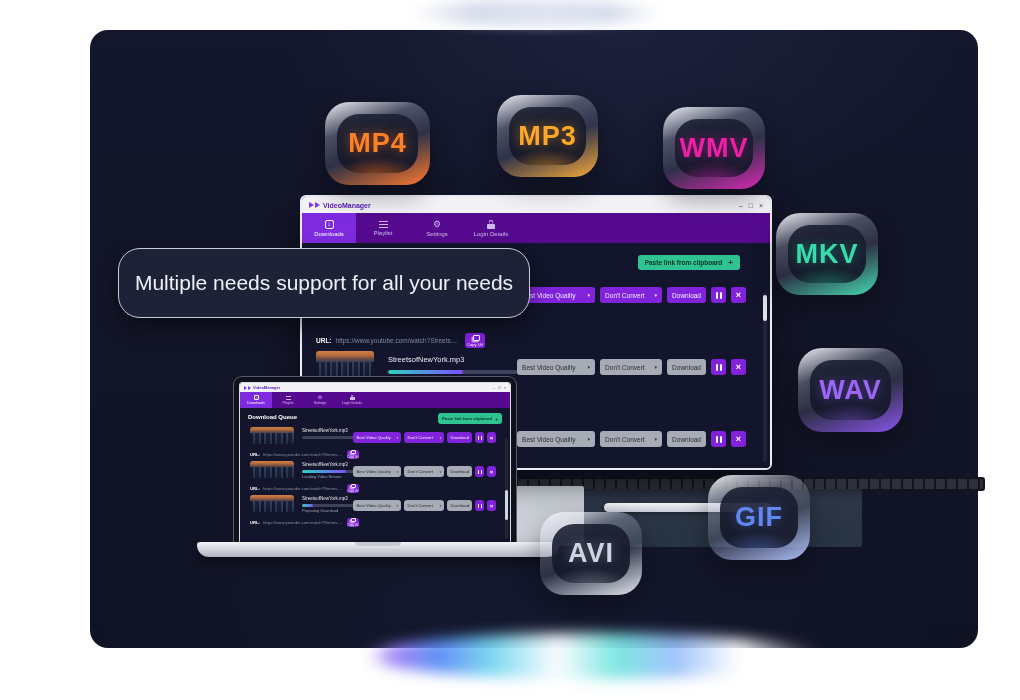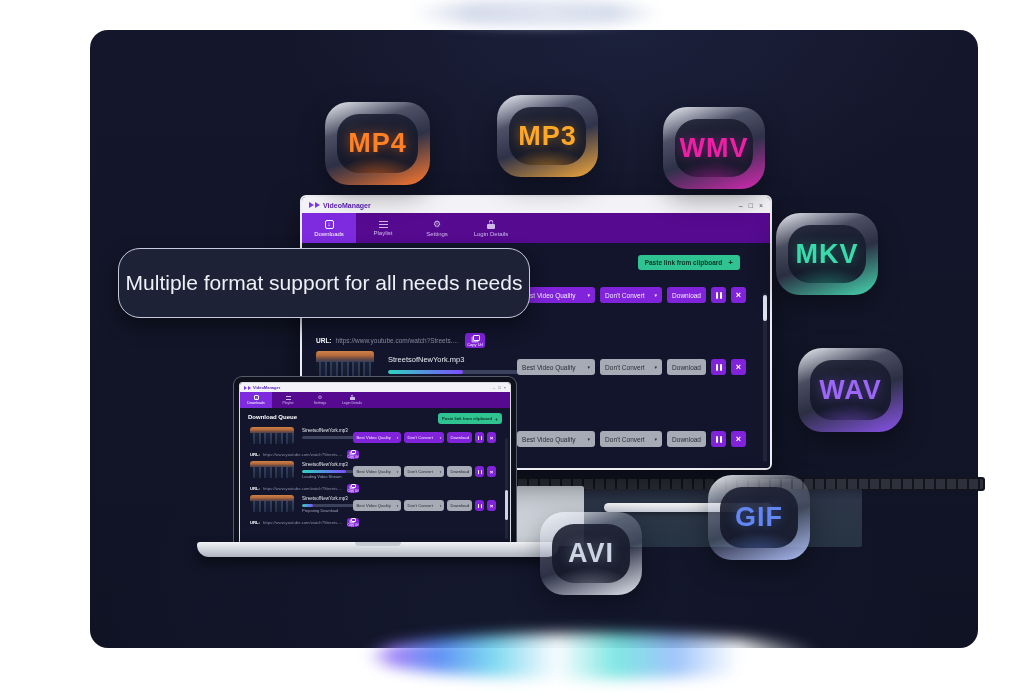--- a/index.html
+++ b/index.html
@@ -472,21 +472,21 @@
         </div>
   <div class="vscroll">
           <div class="vthumb"></div>
         </div>
 </div>
     </div>
 </div>
 <div id="laptop-base" class="abs"></div>
 
 <div id="callout" class="abs">
-  <span>Multiple format support for all needs needs</span>
+  <span>Multiple needs support for all your needs</span>
 </div>
 
 <div class="fbadge" style="left:325px;top:102px;width:105px;height:83px;--tc:#ff8125;--glow:rgba(255,110,25,.6);--bc:#ff7a2f">
   <div class="inner">
       <span class="lbl">MP4</span>
     </div>
 </div>
 <div class="fbadge" style="left:497px;top:95px;width:101px;height:82px;--tc:#ffa726;--glow:rgba(255,160,30,.55);--bc:#f5a93c">
   <div class="inner">
       <span class="lbl">MP3</span>

